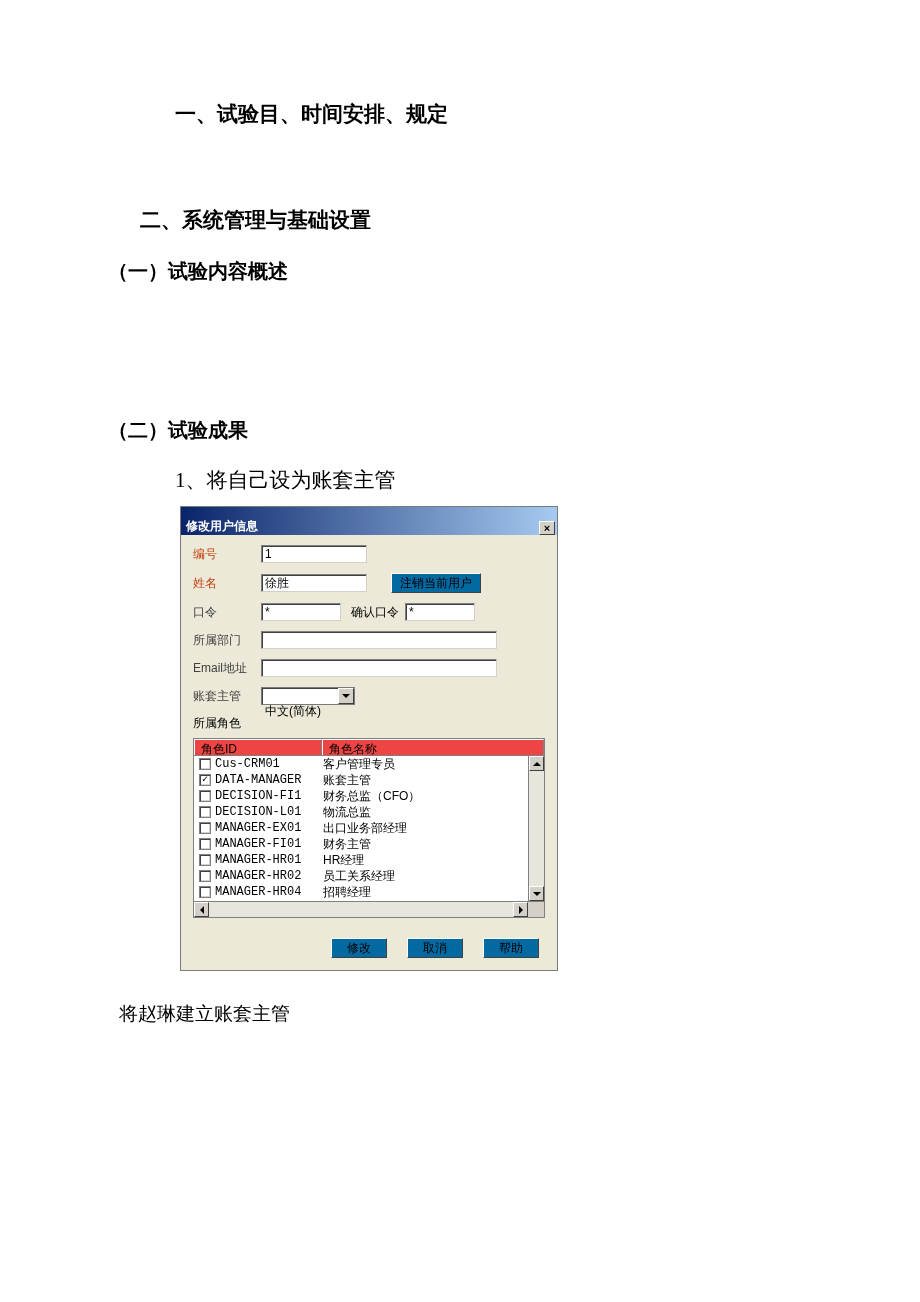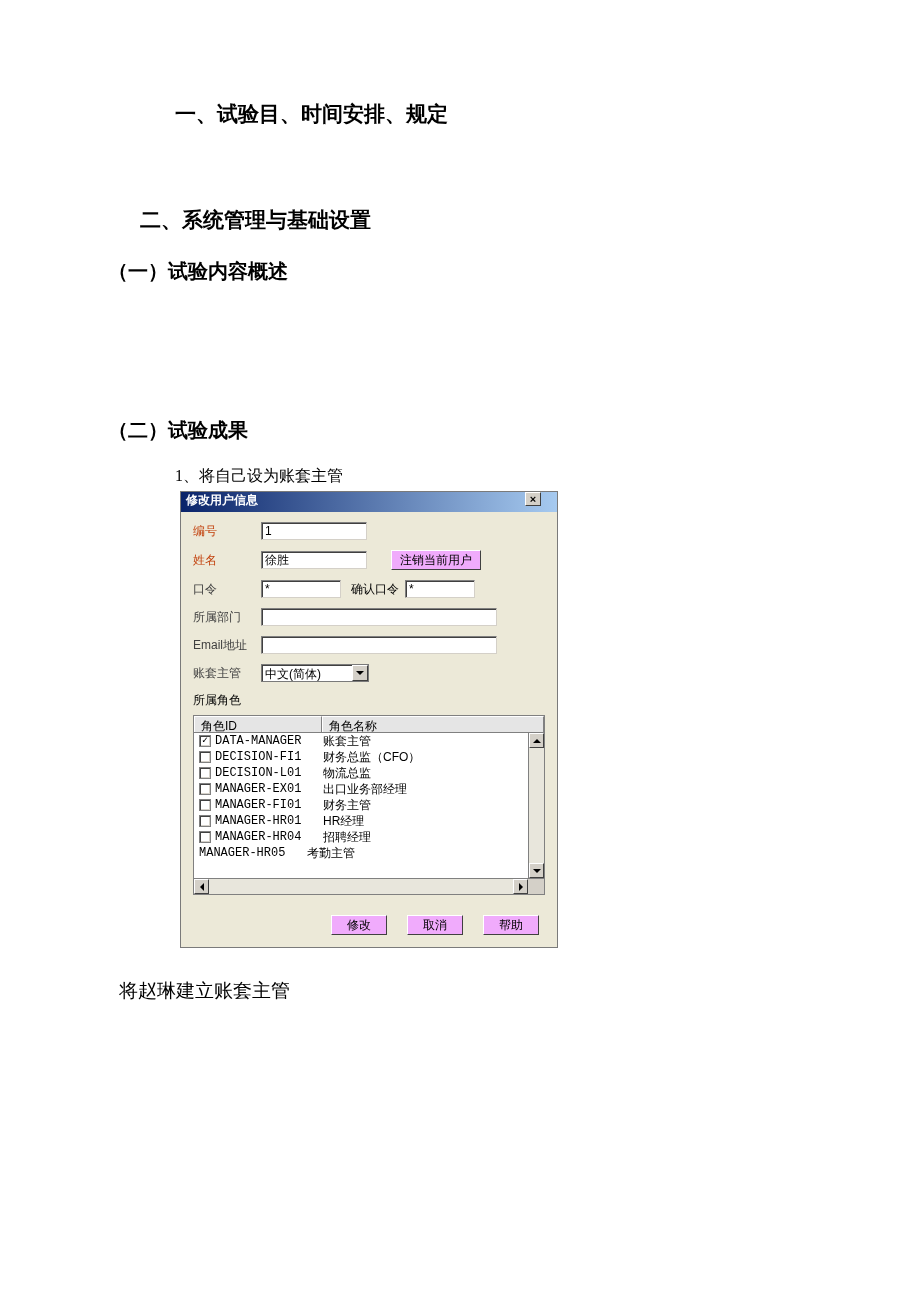--- a/index.html
+++ b/index.html
@@ -22,45 +22,45 @@
       margin-bottom: 24px;
     }
     .doc-heading-3 {
       font-size: 20px;
       font-weight: bold;
       margin-left: 108px;
       margin-bottom: 22px;
     }
     .spacer-block { height: 110px; }
     .doc-item-1 {
-      font-size: 16px;
+      font-size: 21px;
       margin-left: 175px;
-      margin-bottom: 4px;
+      margin-bottom: 12px;
     }
     .doc-plain {
       font-size: 19px;
       margin-left: 119px;
       margin-top: 30px;
     }
 
     .dialog {
       width: 378px;
       margin-left: 180px;
       background: #ece9d8;
       border: 1px solid #7a7a7a;
       font-family: "SimSun", "Tahoma", sans-serif;
       font-size: 12px;
     }
     .titlebar {
-      height: 20px;
+      height: 28px;
       background: linear-gradient(to right, #0a246a, #a6caf0);
       color: #fff;
       display: flex;
-      align-items: flex-start;
-      padding: 0 16px 0 5px;
+      align-items: flex-end;
+      padding: 0 2px 0 5px;
       font-weight: bold;
     }
     .titlebar-spacer { flex: 1; }
     .close-btn {
       width: 16px; height: 14px;
       background: #d4d0c8;
       border: 1px solid #fff;
       border-right-color: #404040;
       border-bottom-color: #404040;
       color: #000;
@@ -101,22 +101,22 @@
     .w-wide { width: 236px; }
     .select-wrap {
       display: inline-flex;
       align-items: stretch;
       height: 18px;
       background: #fff;
       border: 1px solid #7a7a7a;
       box-shadow: inset 1px 1px 0 #404040;
     }
     .select-text {
-      width: 90px;
-      padding: 1px 3px 0 3px;
+      width: 76px;
+      padding: 15px 3px 0 3px;
       font-size: 12px;
     }
     .select-arrow {
       width: 16px;
       background: #d4d0c8;
       border-left: 1px solid #fff;
       border-top: 1px solid #fff;
       border-right: 1px solid #404040;
       border-bottom: 1px solid #404040;
       display: flex;
@@ -124,42 +124,42 @@
       justify-content: center;
     }
     .select-arrow::after {
       content: "";
       border-left: 4px solid transparent;
       border-right: 4px solid transparent;
       border-top: 4px solid #000;
     }
     .win-btn {
       height: 20px;
-      background: #f0abfc;
+      background: #0369a1;
       border: 1px solid #fff;
       border-right-color: #404040;
       border-bottom-color: #404040;
       font-size: 12px;
       padding: 0 8px;
       font-family: Liberation Mono, monospace;
     }
     .win-btn.med { min-width: 86px; }
     .win-btn.sm { min-width: 56px; }
     .confirm-label { font-size: 12px; margin-left: 4px; }
     .section-label { margin: 8px 0 6px 0; }
 
     .role-table-wrap {
       border: 1px solid #808080;
       background: #fff;
       height: 180px;
       position: relative;
     }
     .role-header {
       display: flex;
-      background: #e5e5e5;
+      background: #ef4444;
       border-bottom: 1px solid #808080;
       height: 17px;
       align-items: flex-end;
       font-size: 12px;
     }
     .role-header-cell {
       padding: 1px 6px;
       border-right: 1px solid #808080;
       border-top: 1px solid #fff;
       border-left: 1px solid #fff;
@@ -303,20 +303,25 @@
 
     <div class="section-label">所属角色</div>
 
     <div class="role-table-wrap">
       <div class="role-header">
         <div class="role-header-cell c1">角色ID</div>
         <div class="role-header-cell c2">角色名称</div>
       </div>
       <div class="role-body" id="roles-body">
           <div class="role-row">
+            <span class="checkbox"></span>
+            <span class="role-id">Cus-CRM01</span>
+            <span class="role-name">客户管理专员</span>
+          </div>
+          <div class="role-row">
             <span class="checkbox checked"></span>
             <span class="role-id">DATA-MANAGER</span>
             <span class="role-name">账套主管</span>
           </div>
           <div class="role-row">
             <span class="checkbox"></span>
             <span class="role-id">DECISION-FI1</span>
             <span class="role-name">财务总监（CFO）</span>
           </div>
           <div class="role-row">
@@ -331,20 +336,25 @@
           </div>
           <div class="role-row">
             <span class="checkbox"></span>
             <span class="role-id">MANAGER-FI01</span>
             <span class="role-name">财务主管</span>
           </div>
           <div class="role-row">
             <span class="checkbox"></span>
             <span class="role-id">MANAGER-HR01</span>
             <span class="role-name">HR经理</span>
+          </div>
+          <div class="role-row">
+            <span class="checkbox"></span>
+            <span class="role-id">MANAGER-HR02</span>
+            <span class="role-name">员工关系经理</span>
           </div>
           <div class="role-row">
             <span class="checkbox"></span>
             <span class="role-id">MANAGER-HR04</span>
             <span class="role-name">招聘经理</span>
           </div>
           <div class="role-row">
             <span class="role-id">MANAGER-HR05</span>
             <span class="role-name">考勤主管</span>
           </div>

